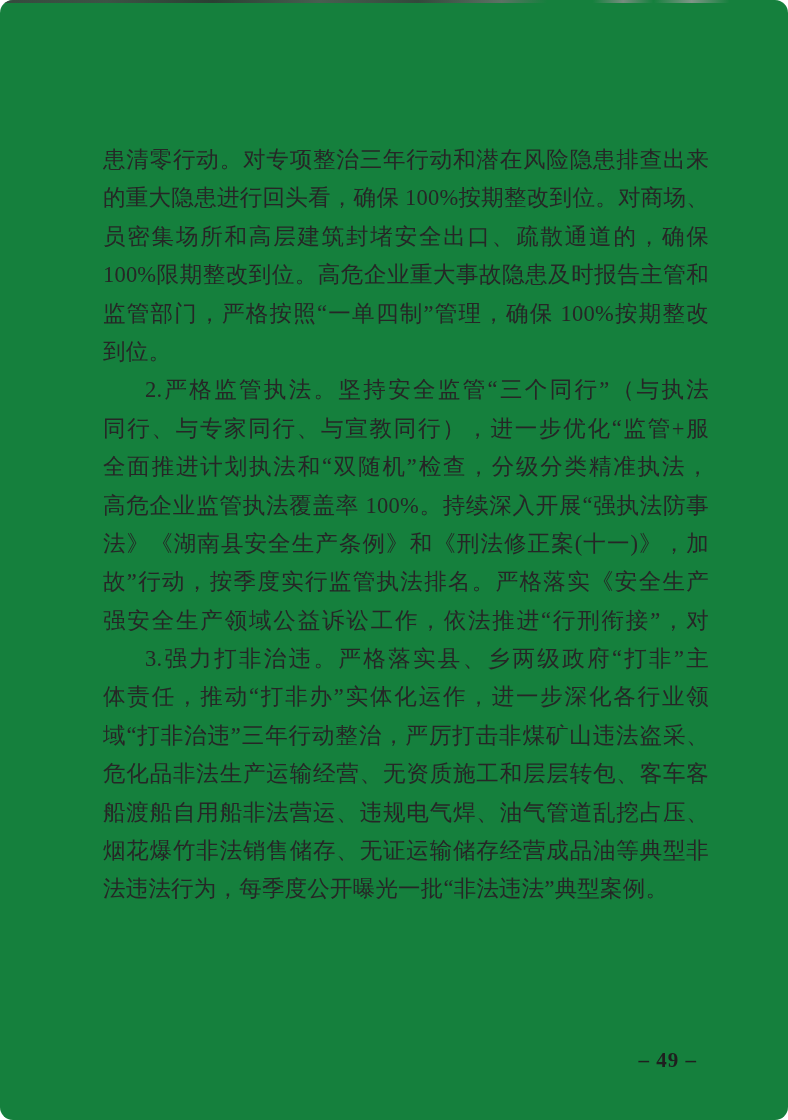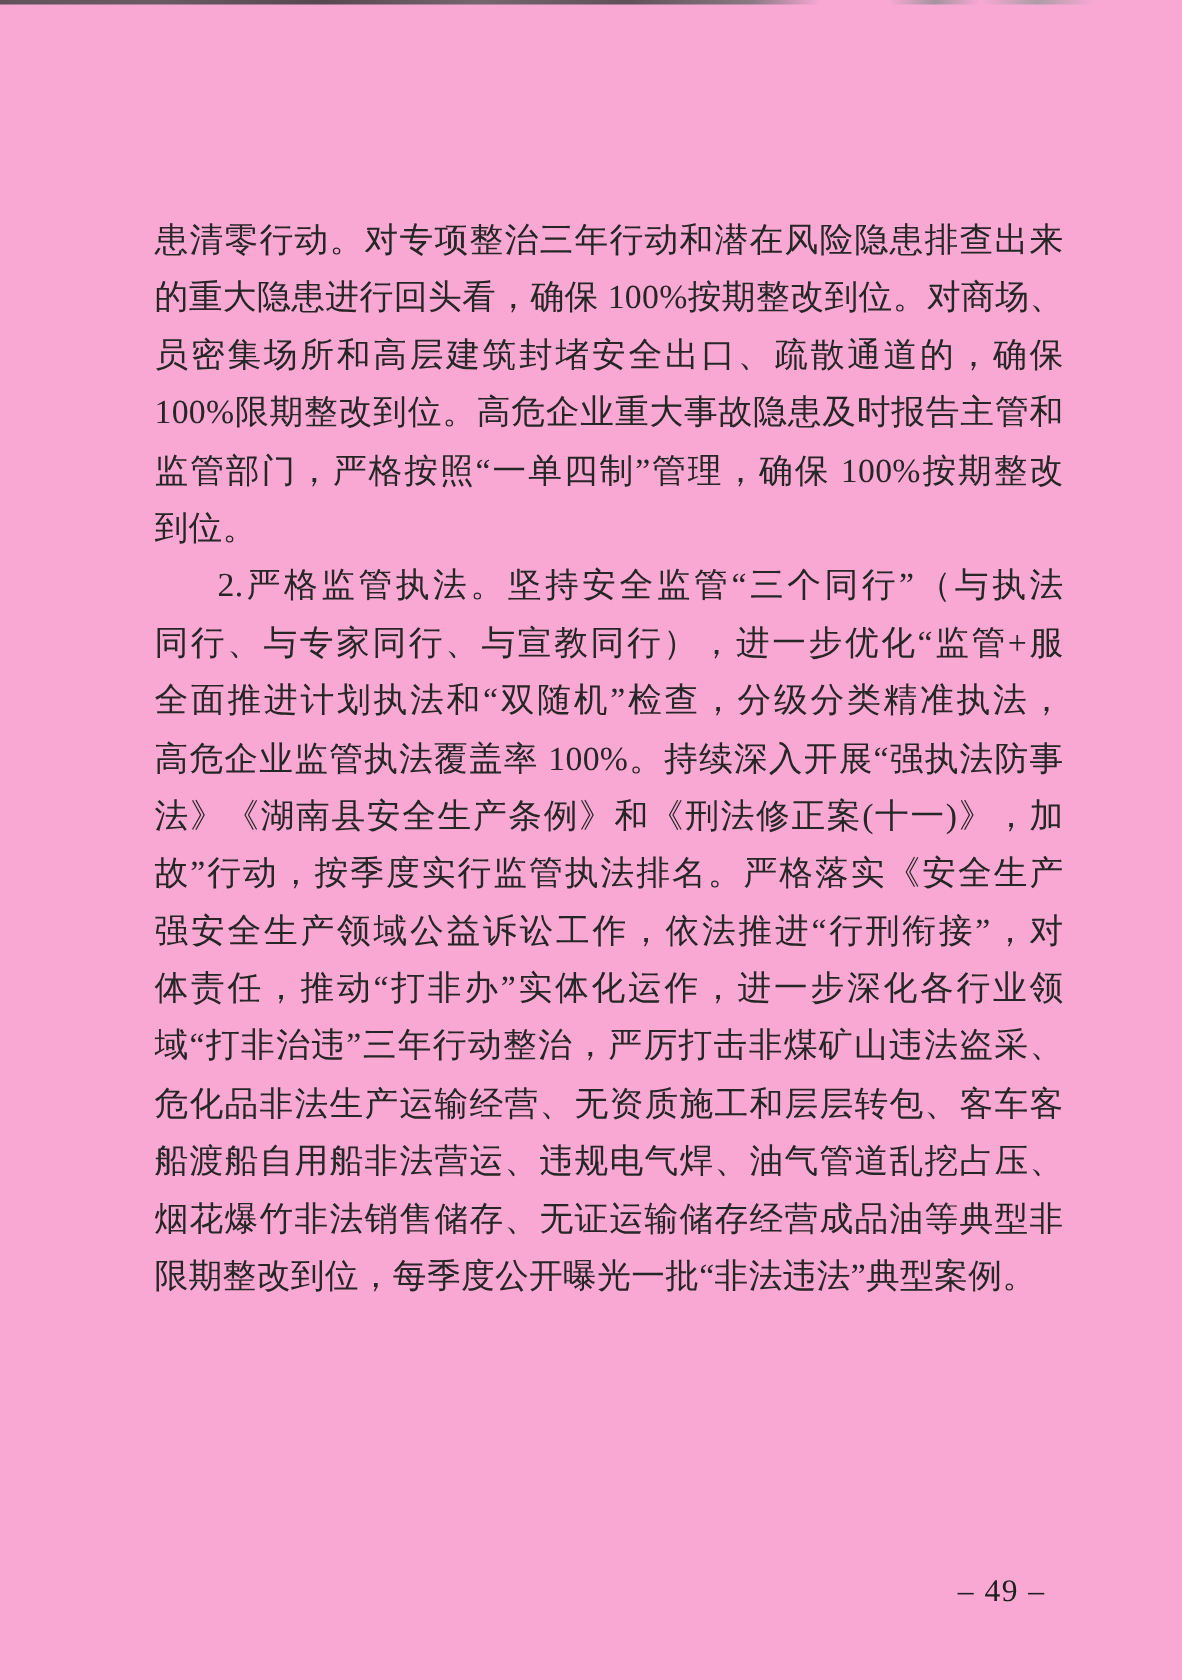--- a/index.html
+++ b/index.html
@@ -4,23 +4,24 @@
 <style>
   html, body {
     margin: 0;
     padding: 0;
     background: #ffffff;
   }
   .page {
     position: relative;
     width: 788px;
     height: 1120px;
-    background: #f9a8d4;
+    background: #15803d;
     overflow: hidden;
     font-family: "Liberation Serif", "DejaVu Serif", serif;
+    border-radius: 13px;
   }
   .scan-artifact-top {
     position: absolute;
     top: 0;
     left: 0;
     width: 760px;
     height: 3px;
     opacity: 0.8;
     background: linear-gradient(90deg,
       #3d3d3d 0%, #474747 14%, #2f2f2f 28%, #555555 42%, #3a3a3a 55%,
@@ -55,20 +56,21 @@
   .page-number {
     position: absolute;
     top: 1048px;
     left: 0;
     width: 697px;
     text-align: right;
     font-size: 21px;
     line-height: 24px;
     letter-spacing: 1px;
     color: #1f1f1f;
+    font-weight: bold;
   }
 </style>
 </head>
 <body>
 
 <div class="page">
 
   <div class="scan-artifact-top"></div>
 
   <div class="text-block">
@@ -86,25 +88,26 @@
       <div class="line indent">2.严格监管执法。坚持安全监管“三个同行”（与执法</div>
       <div class="line">同行、与专家同行、与宣教同行），进一步优化“监管+服务”。</div>
       <div class="line">全面推进计划执法和“双随机”检查，分级分类精准执法，</div>
       <div class="line">高危企业监管执法覆盖率 100%。持续深入开展“强执法防事</div>
       <div class="line">法》《湖南县安全生产条例》和《刑法修正案(十一)》，加</div>
       <div class="line">故”行动，按季度实行监管执法排名。严格落实《安全生产</div>
       <div class="line">强安全生产领域公益诉讼工作，依法推进“行刑衔接”，对</div>
     </div>
 
     <div>
+      <div class="line indent">3.强力打非治违。严格落实县、乡两级政府“打非”主</div>
       <div class="line">体责任，推动“打非办”实体化运作，进一步深化各行业领</div>
       <div class="line">域“打非治违”三年行动整治，严厉打击非煤矿山违法盗采、</div>
       <div class="line">危化品非法生产运输经营、无资质施工和层层转包、客车客</div>
       <div class="line">船渡船自用船非法营运、违规电气焊、油气管道乱挖占压、</div>
       <div class="line">烟花爆竹非法销售储存、无证运输储存经营成品油等典型非</div>
-      <div class="line para-end">限期整改到位，每季度公开曝光一批“非法违法”典型案例。</div>
+      <div class="line para-end">法违法行为，每季度公开曝光一批“非法违法”典型案例。</div>
     </div>
 
   </div>
 
   <div class="page-number">– 49 –</div>
 
 </div>
 
 </body></html>

